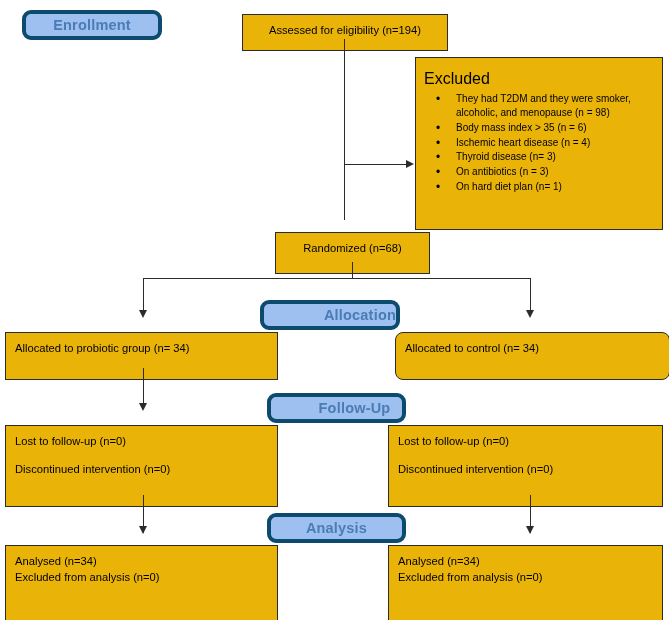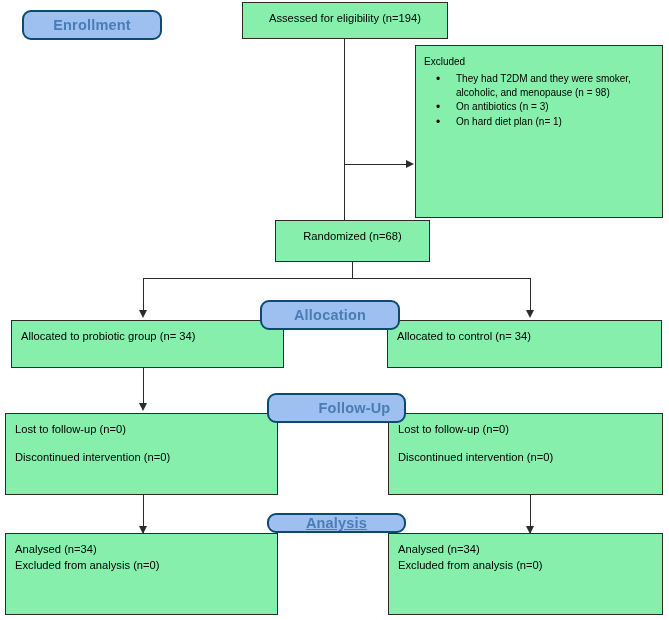--- a/index.html
+++ b/index.html
@@ -15,46 +15,47 @@
     position: relative;
     width: 669px;
     height: 620px;
     background: #ffffff;
     overflow: hidden;
   }
   .box {
     position: absolute;
     box-sizing: border-box;
     border: 1px solid #2b2b2b;
-    background: #86efac;
+    background: #eab308;
     font-size: 11.2px;
     line-height: 1.45;
     color: #000000;
     padding: 7px 9px;
+    margin-top: 12px;
   }
   .box.center {
     text-align: center;
   }
   .stage {
     position: absolute;
     box-sizing: border-box;
     background: #9ec0f0;
-    border: 2px solid #0c4a6e;
+    border: 4px solid #0c4a6e;
     border-radius: 9px;
     color: #4a7cb5;
     font-weight: bold;
     font-size: 14.5px;
     display: flex;
     align-items: center;
     justify-content: center;
     letter-spacing: 0.2px;
     z-index: 5;
   }
   .excl-title {
-    font-size: 10px;
+    font-size: 16px;
     margin-bottom: 2px;
   }
   ul.excl-list {
     list-style: none;
     margin: 0;
     padding: 0;
   }
   ul.excl-list li {
     position: relative;
     padding-left: 32px;
@@ -111,44 +112,47 @@
 
   <div class="ln vline" style="left:344px; top:39px; height:181px;"></div>
 
   <div class="ln hline" style="left:344px; top:164px; width:64px;"></div>
   <div class="arrow-right" style="left:406px; top:160px;"></div>
 
   <div class="box" style="left:415px; top:45px; width:248px; height:173px; padding:9px 4px 6px 8px;">
     <div class="excl-title">Excluded</div>
     <ul class="excl-list">
       <li>They had T2DM and they were smoker, alcoholic, and menopause (n = 98)</li>
+      <li>Body mass index &gt; 35 (n = 6)</li>
+      <li>Ischemic heart disease (n = 4)</li>
+      <li>Thyroid disease (n= 3)</li>
       <li>On antibiotics (n = 3)</li>
       <li>On hard diet plan (n= 1)</li>
     </ul>
   </div>
 
   <div class="box center" style="left:275px; top:220px; width:155px; height:42px; ">
     <span>Randomized (n=68)</span>
   </div>
 
   <div class="ln vline" style="left:352px; top:262px; height:17px;"></div>
   <div class="ln hline" style="left:143px; top:278px; width:388px;"></div>
   <div class="ln vline" style="left:143px; top:278px; height:36px;"></div>
   <div class="arrow-down" style="left:139px; top:310px;"></div>
   <div class="ln vline" style="left:530px; top:278px; height:36px;"></div>
   <div class="arrow-down" style="left:526px; top:310px;"></div>
 
-  <div class="stage" style="left:260px; top:300px; width:140px; height:30px;">
+  <div class="stage" style="left:260px; top:300px; width:140px; height:30px;justify-content:flex-end;">
     <span>Allocation</span>
   </div>
 
-  <div class="box" style="left:11px; top:320px; width:273px; height:48px;">
+  <div class="box" style="left:5px; top:320px; width:273px; height:48px;">
     <span>Allocated to probiotic group (n= 34)</span>
   </div>
-  <div class="box" style="left:387px; top:320px; width:275px; height:48px;">
+  <div class="box" style="left:395px; top:320px; width:275px; height:48px;border-radius:8px;">
     <span>Allocated to control (n= 34)</span>
   </div>
 
   <div class="ln vline" style="left:143px; top:368px; height:38px;"></div>
   <div class="arrow-down" style="left:139px; top:403px;"></div>
 
   <div class="stage" style="left:267px; top:393px; width:139px; height:30px;padding-left:36px;">
     <span>Follow-Up</span>
   </div>
 
@@ -161,21 +165,21 @@
     <div>Lost to follow-up (n=0)</div>
     <div class="row-gap"></div>
     <div>Discontinued intervention (n=0)</div>
   </div>
 
   <div class="ln vline" style="left:143px; top:495px; height:38px;"></div>
   <div class="arrow-down" style="left:139px; top:526px;"></div>
   <div class="ln vline" style="left:530px; top:495px; height:38px;"></div>
   <div class="arrow-down" style="left:526px; top:526px;"></div>
 
-  <div class="stage" style="left:267px; top:513px; width:139px; height:20px;text-decoration:underline;">
+  <div class="stage" style="left:267px; top:513px; width:139px; height:30px;">
     <span>Analysis</span>
   </div>
 
   <div class="box" style="left:5px; top:533px; width:273px; height:82px;">
     <div>Analysed (n=34)</div>
     <div>Excluded from analysis (n=0)</div>
   </div>
   <div class="box" style="left:388px; top:533px; width:275px; height:82px;">
     <div>Analysed (n=34)</div>
     <div>Excluded from analysis (n=0)</div>

